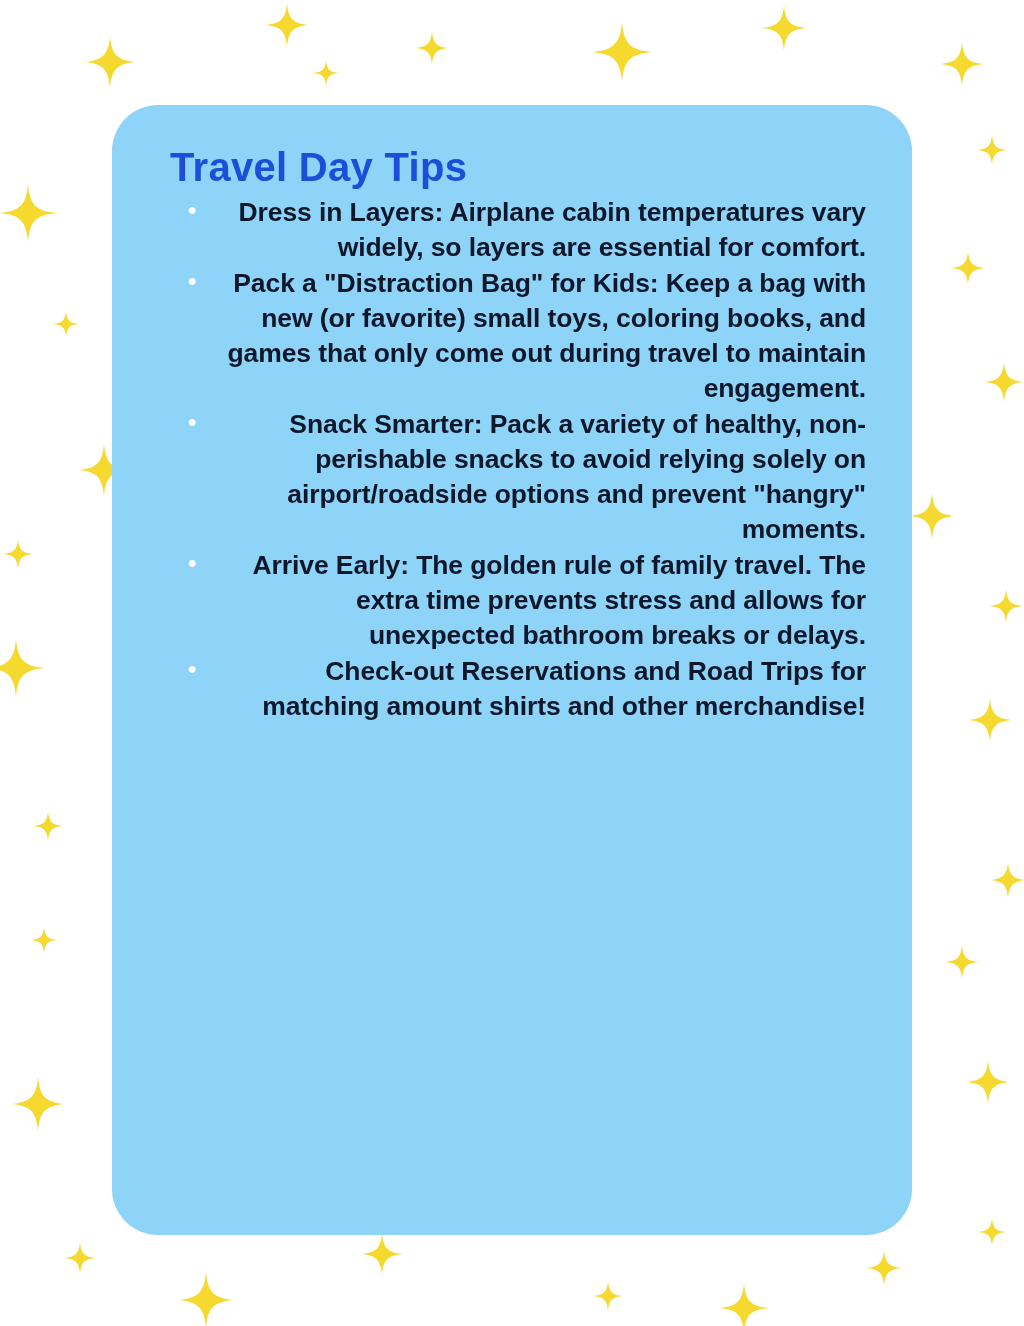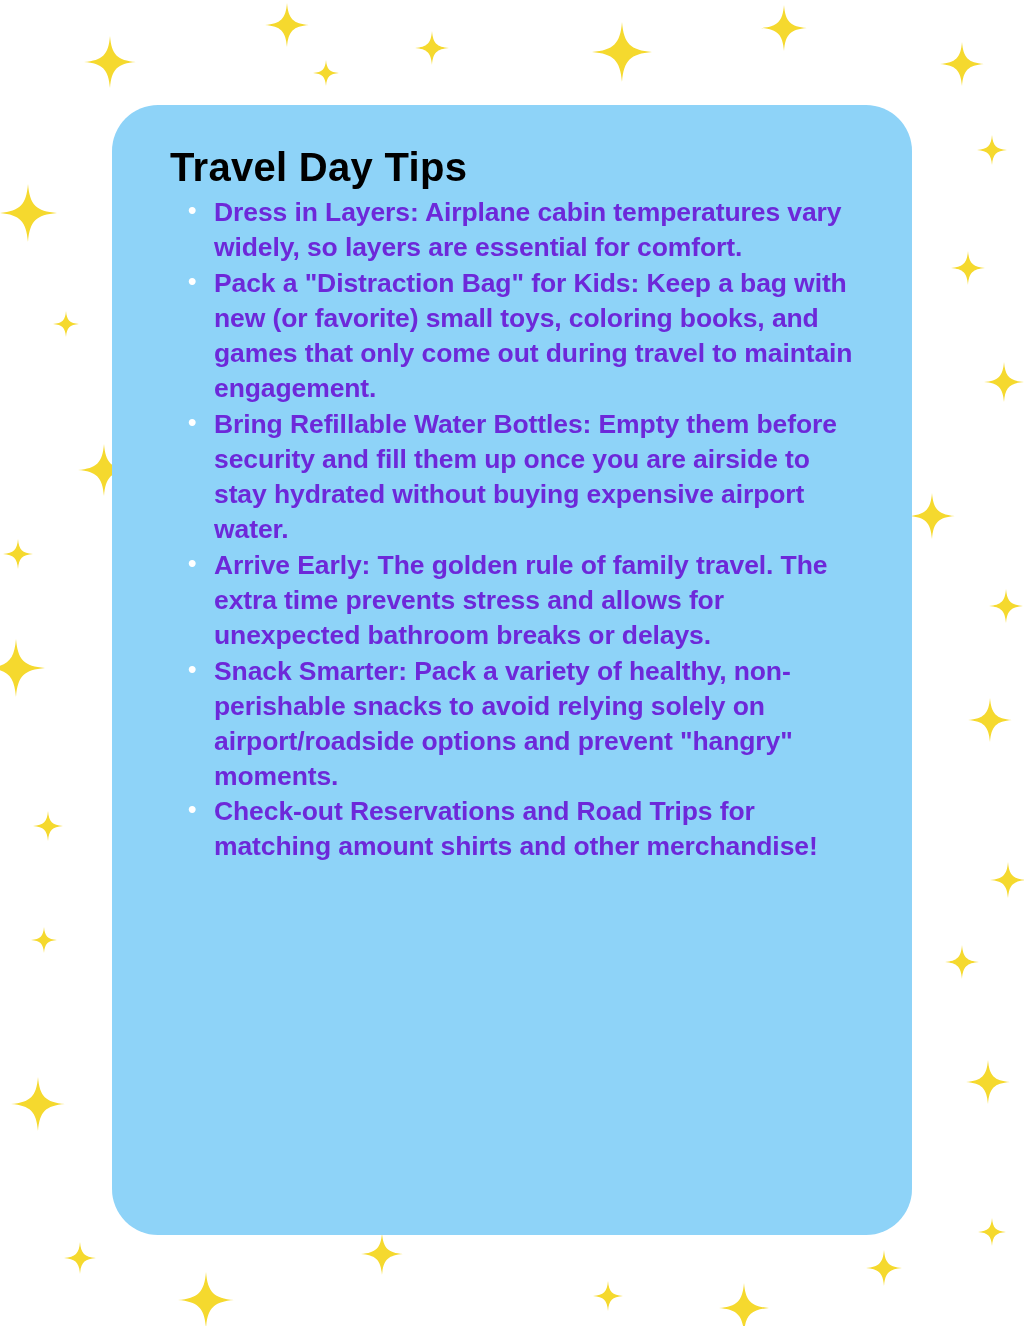--- a/index.html
+++ b/index.html
@@ -44,41 +44,42 @@
     height: 1130px;
     background: #8ed3f8;
     border-radius: 46px;
     z-index: 2;
     box-sizing: border-box;
     padding: 38px 46px 30px 46px;
     overflow: hidden;
   }
 
   .card-title {
-    color: #000000;
+    color: #1d4ed8;
     font-size: 40px;
     font-weight: bold;
     letter-spacing: 0.3px;
     margin: 0 0 4px 12px;
     line-height: 1.2;
   }
 
   ul.tips {
     margin: 0;
     padding-left: 56px;
     list-style: none;
   }
   ul.tips li {
     position: relative;
-    color: #6d28d9;
+    color: #0f172a;
     font-size: 26.5px;
     font-weight: bold;
     line-height: 1.32;
     margin-bottom: 1px;
     letter-spacing: -0.1px;
+    text-align: right;
   }
   ul.tips li::before {
     content: "•";
     position: absolute;
     left: -26px;
     top: -2px;
     font-size: 24px;
     color: #ffffff;
     line-height: 1.4;
   }
@@ -244,20 +245,19 @@
           <path d="M50 0 C53 36 64 47 100 50 C64 53 53 64 50 100 C47 64 36 53 0 50 C36 47 47 36 50 0 Z" fill="#f5d92e"></path>
         </svg>
       </div>
     </div>
 
   <div class="card">
     <h1 class="card-title">Travel Day Tips</h1>
     <ul class="tips">
         <li>Dress in Layers: Airplane cabin temperatures vary widely, so layers are essential for comfort.</li>
         <li>Pack a "Distraction Bag" for Kids: Keep a bag with new (or favorite) small toys, coloring books, and games that only come out during travel to maintain engagement.</li>
-        <li>Bring Refillable Water Bottles: Empty them before security and fill them up once you are airside to stay hydrated without buying expensive airport water.</li>
+        <li>Snack Smarter: Pack a variety of healthy, non-perishable snacks to avoid relying solely on airport/roadside options and prevent "hangry" moments.</li>
         <li>Arrive Early: The golden rule of family travel. The extra time prevents stress and allows for unexpected bathroom breaks or delays.</li>
-        <li>Snack Smarter: Pack a variety of healthy, non-perishable snacks to avoid relying solely on airport/roadside options and prevent "hangry" moments.</li>
         <li>Check-out Reservations and Road Trips for matching amount shirts and other merchandise!</li>
       </ul>
   </div>
 
 </div>
 
 </body></html>

